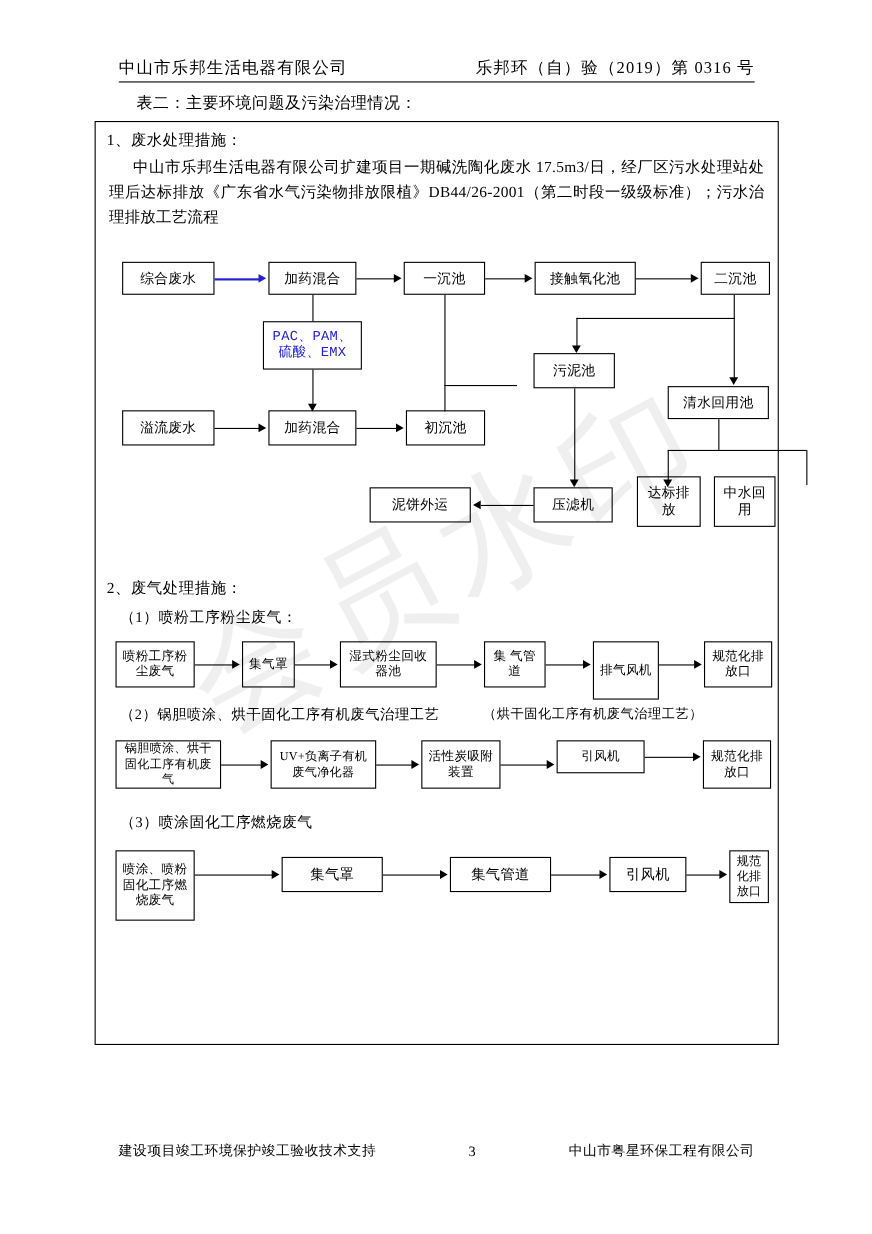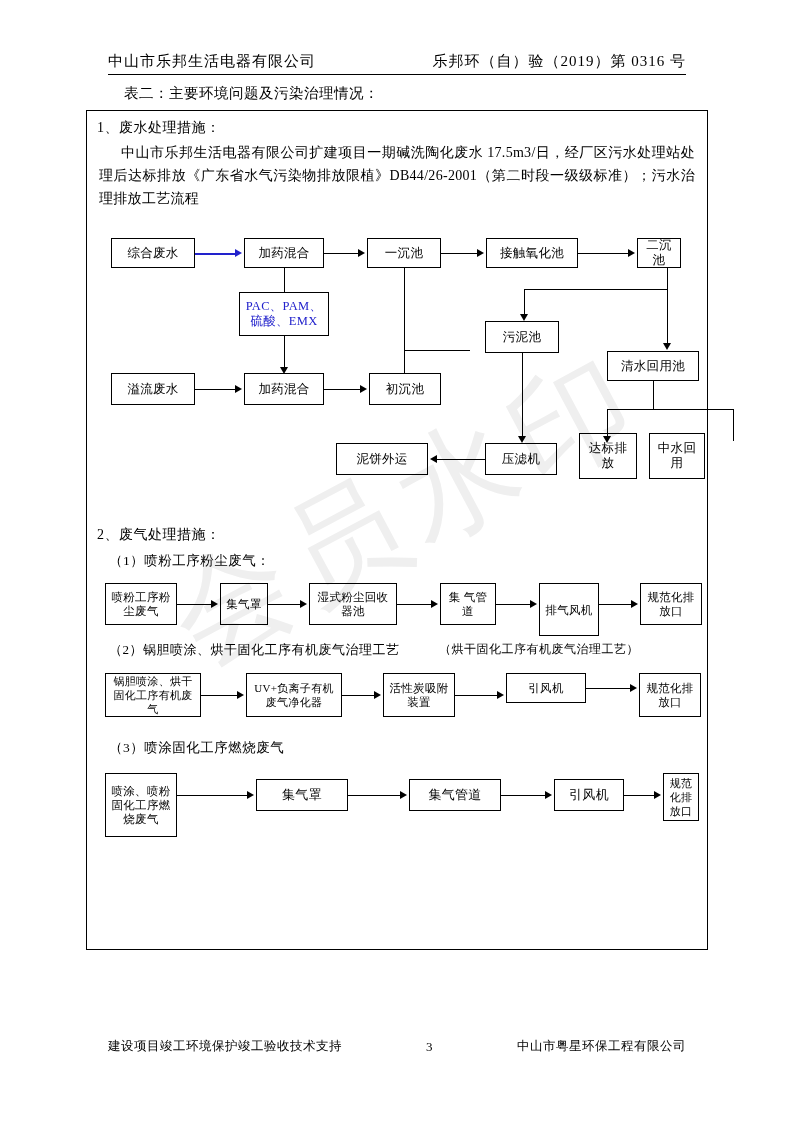--- a/index.html
+++ b/index.html
@@ -122,24 +122,24 @@
     <div class="ahead r" style="left:271px;top:138px;"></div>
 
     <div class="fb" style="left:280px;top:127px;width:74px;height:30px;">一沉池</div>
     <div class="arrow h" style="left:354px;top:142px;width:38px;"></div>
     <div class="ahead r" style="left:390px;top:138px;"></div>
 
     <div class="fb" style="left:399px;top:127px;width:92px;height:30px;">接触氧化池</div>
     <div class="arrow h" style="left:491px;top:142px;width:52px;"></div>
     <div class="ahead r" style="left:541px;top:138px;"></div>
 
-    <div class="fb" style="left:550px;top:127px;width:44px;height:30px;">二沉池</div>
+    <div class="fb" style="left:550px;top:127px;width:63px;height:30px;">二沉池</div>
 
     <div class="arrow v" style="left:197px;top:157px;height:24px;"></div>
-    <div class="fb blue" style="left:152px;top:181px;width:90px;height:44px;">PAC、PAM、硫酸、EMX</div>
+    <div class="fb blue" style="left:152px;top:181px;width:90px;height:44px;font-family:Liberation Mono, monospace;">PAC、PAM、硫酸、EMX</div>
     <div class="arrow v" style="left:197px;top:225px;height:36px;"></div>
     <div class="ahead d" style="left:193px;top:256px;"></div>
 
     <div class="arrow v" style="left:317px;top:157px;height:82px;"></div>
     <div class="arrow h" style="left:317px;top:239px;width:66px;"></div>
 
     <div class="arrow v" style="left:580px;top:157px;height:52px;"></div>
     <div class="arrow h" style="left:437px;top:178px;width:144px;"></div>
     <div class="arrow v" style="left:437px;top:178px;height:30px;"></div>
     <div class="ahead d" style="left:433px;top:203px;"></div>

